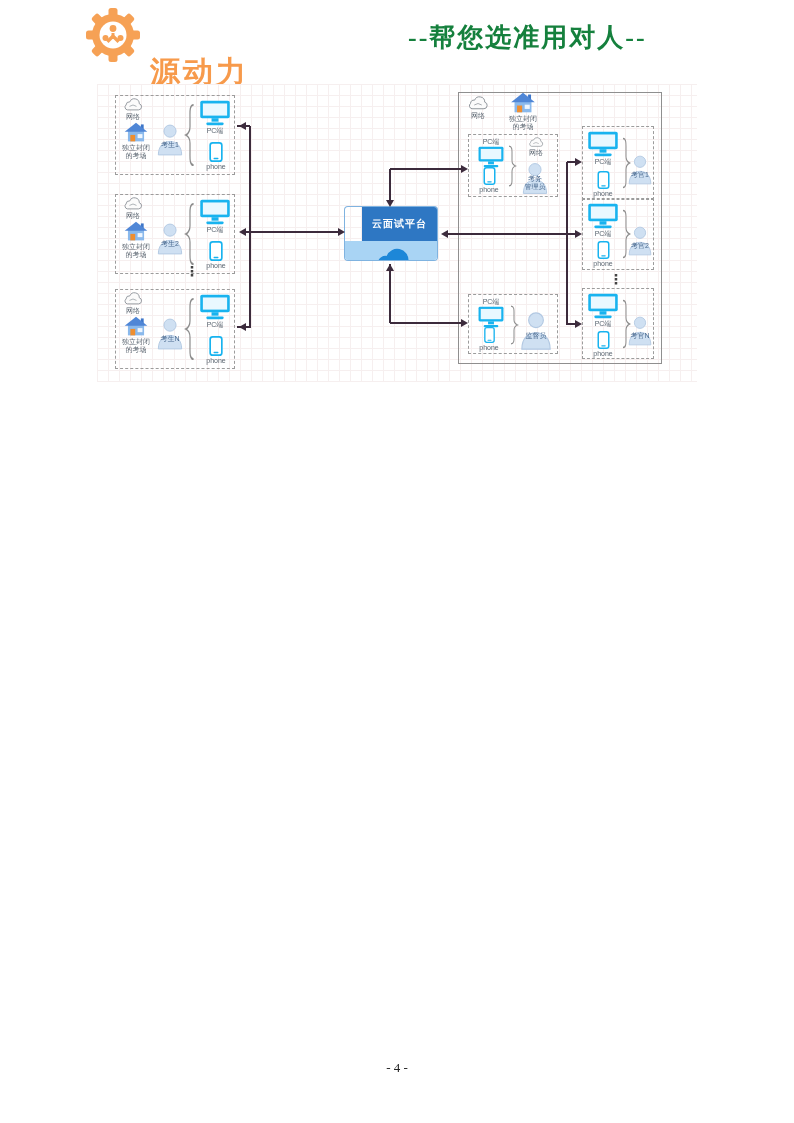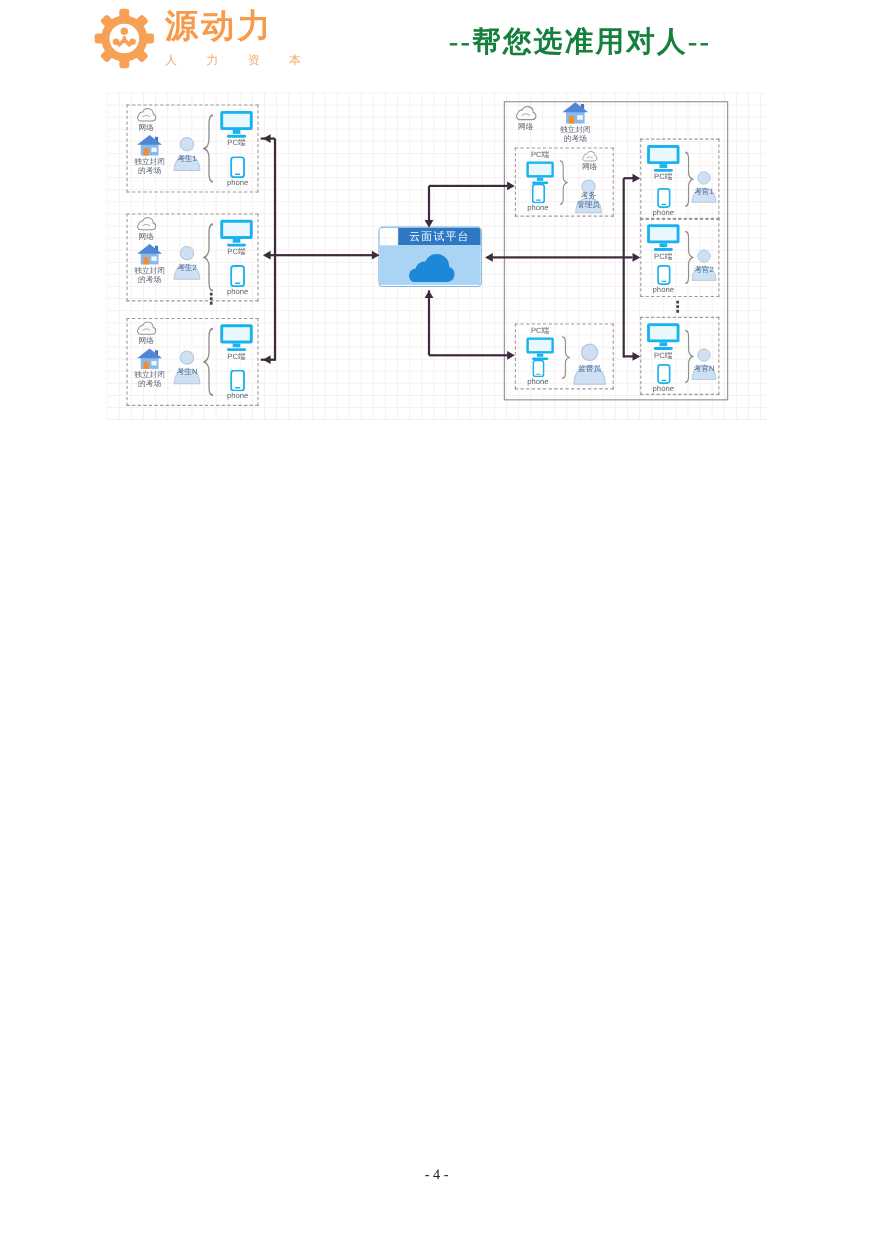--- a/index.html
+++ b/index.html
@@ -2,21 +2,21 @@
 <html><head>
 <meta charset="utf-8">
 <style>
   html,body{margin:0;padding:0;background:#e8e8e8;}
   .page{position:relative;width:794px;height:1123px;background:#fff;margin:0 auto;overflow:hidden;
         font-family:"Liberation Serif","DejaVu Serif",serif;}
 
   
   .header{position:absolute;left:0;top:0;width:794px;height:72px;}
   .logo-wrap{position:absolute;left:84px;top:6px;display:flex;align-items:flex-start;}
-  .brand-text{margin-left:8px;padding-top:6px;font-family:Liberation Mono, monospace;}
+  .brand-text{margin-left:8px;padding-top:6px;font-family:Liberation Sans, sans-serif;margin-top:44px;}
   .brand-name{font-size:30px;font-weight:bold;color:#f79a4b;letter-spacing:3px;line-height:1.05;}
   .brand-sub{font-size:11px;color:#f2ab69;letter-spacing:10px;margin-top:3px;white-space:nowrap;}
   .slogan{position:absolute;left:408px;top:20px;font-size:26px;font-weight:bold;color:#15803d;letter-spacing:2px;}
 
   
   .content{position:absolute;left:75px;top:78px;width:645px;color:#151515;}
   .para{margin:0;font-size:19.5px;line-height:40px;text-align:justify;}
   .indent{text-indent:2em;}
   .after-diagram{margin-top:20px;}
 
@@ -38,21 +38,21 @@
   .brace{position:absolute;}
   .flip{transform:scaleX(-1);}
   .vdots{position:absolute;font-size:14px;font-weight:bold;color:#444;line-height:1;}
   .cline{position:absolute;background:#3c2b3c;}
   .ah{position:absolute;width:0;height:0;border:4px solid transparent;}
   .ah-l{border-right:7px solid #3c2b3c;}
   .ah-r{border-left:7px solid #3c2b3c;}
   .ah-u{border-bottom:7px solid #3c2b3c;}
   .ah-d{border-top:7px solid #3c2b3c;}
   .center-box{position:absolute;border-radius:3px;overflow:hidden;box-shadow:0 0 0 1px #7fb3e0;}
-  .cb-title{height:16px;background:#2e77c3;color:#fff;font-size:10px;font-weight:normal;
+  .cb-title{height:34px;background:#2e77c3;color:#fff;font-size:10px;font-weight:bold;
             display:flex;align-items:center;justify-content:center;letter-spacing:1px;margin-left:17px;}
   .cb-body{height:36px;background:#a9d4f4;display:flex;align-items:flex-end;justify-content:center;}
 
   
   .footer{position:absolute;left:0;top:1060px;width:794px;text-align:center;font-size:13px;color:#222;}
 </style>
 </head>
 <body>
 
 <svg width="0" height="0" style="position:absolute" aria-hidden="true">

